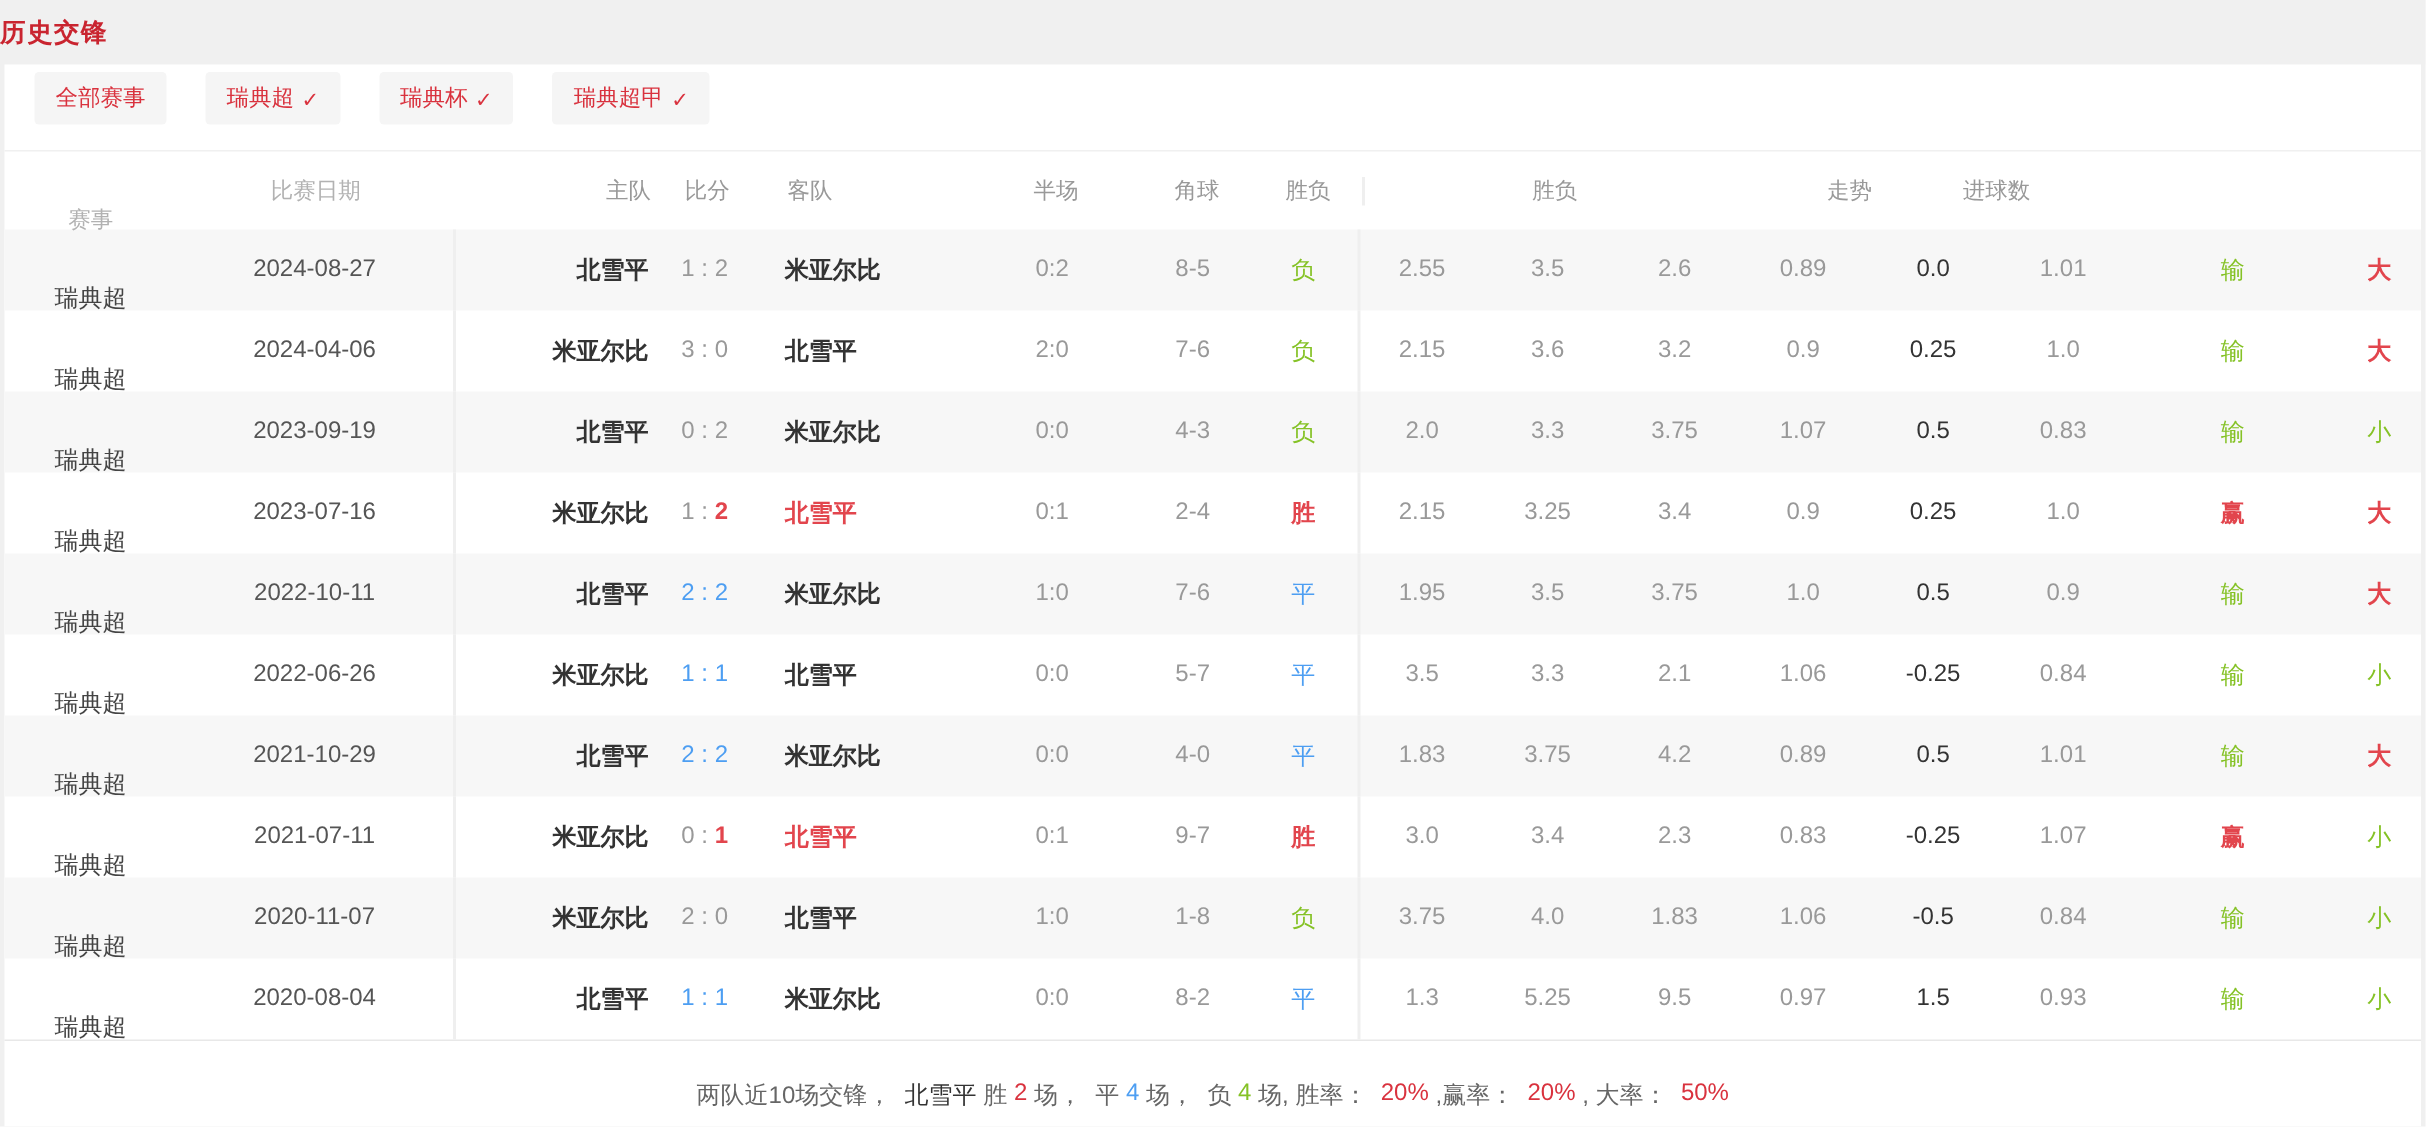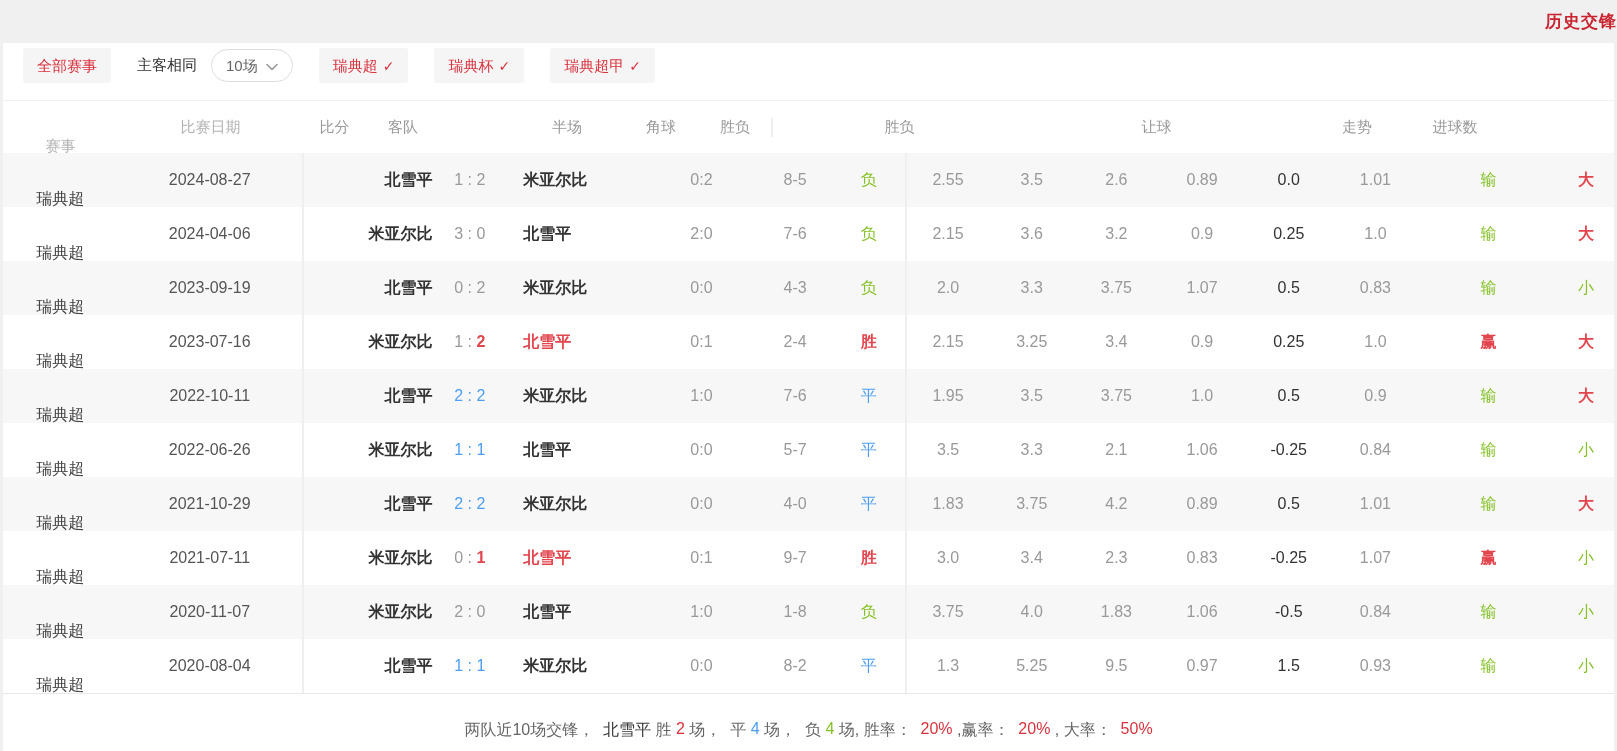--- a/index.html
+++ b/index.html
@@ -17,21 +17,21 @@
   }
   *{box-sizing:border-box;}
   html,body{margin:0;padding:0;}
   body{
     width:1617px;height:751px;overflow:hidden;
     background:var(--page-bg);
     font-family:"Liberation Sans","DejaVu Sans",sans-serif;
     -webkit-font-smoothing:antialiased;
   }
   .title-bar{
-    height:43px;display:flex;align-items:center;justify-content:flex-end;
+    height:43px;display:flex;align-items:center;justify-content:flex-start;
     background:var(--page-bg);
   }
   .title-bar .title{
     color:var(--title-red);font-size:17px;font-weight:700;letter-spacing:1px;
   }
   .panel{
     margin:0 3px;height:708px;background:#fff;
   }
   
   .filter-bar{
@@ -108,55 +108,44 @@
 <body>
 
 <div class="title-bar">
   <span class="title">历史交锋</span>
 </div>
 
 <div class="panel">
 
   <div class="filter-bar">
     <button class="filter-btn">全部赛事</button>
-    <div class="filter-group">
-      <span class="filter-label">主客相同</span>
-      <button class="count-pill">
-        <span>10场</span>
-        <span class="chevron">
-          <svg width="12" height="8" viewBox="0 0 12 8">
-              <polyline points="1,1.5 6,6.5 11,1.5" fill="none" stroke="#999" stroke-width="1.6" stroke-linecap="round" stroke-linejoin="round"></polyline>
-            </svg>
-        </span>
-      </button>
-    </div>
     <button class="filter-btn">
       <span>瑞典超</span>
       <span class="check">✓</span>
     </button>
     <button class="filter-btn">
       <span>瑞典杯</span>
       <span class="check">✓</span>
     </button>
     <button class="filter-btn">
       <span>瑞典超甲</span>
       <span class="check">✓</span>
     </button>
   </div>
 
   <div class="thead">
     <div class="cell c-league">赛事</div>
     <div class="cell c-date">比赛日期</div>
+    <div class="cell c-home">主队</div>
     <div class="cell c-score">比分</div>
     <div class="cell c-away">客队</div>
     <div class="cell c-half">半场</div>
     <div class="cell c-corner">角球</div>
     <div class="cell c-result">胜负</div>
     <div class="cell c-odds-group">胜负</div>
-    <div class="cell c-hcp-group">让球</div>
     <div class="cell c-trend">走势</div>
     <div class="cell c-goals">进球数</div>
   </div>
 
   <div id="tbody">
     <div class="trow alt">
       <div class="cell c-league">瑞典超</div>
       <div class="cell c-date">2024-08-27</div>
       <div class="cell c-home team tc-dark">北雪平</div>
       <div class="cell c-score">

